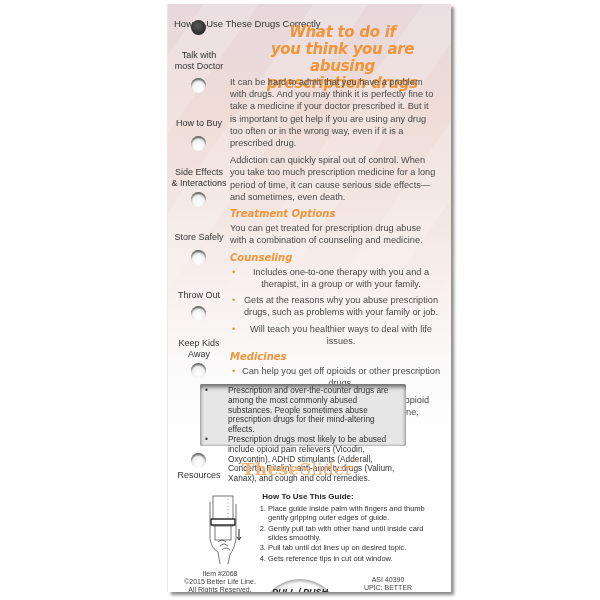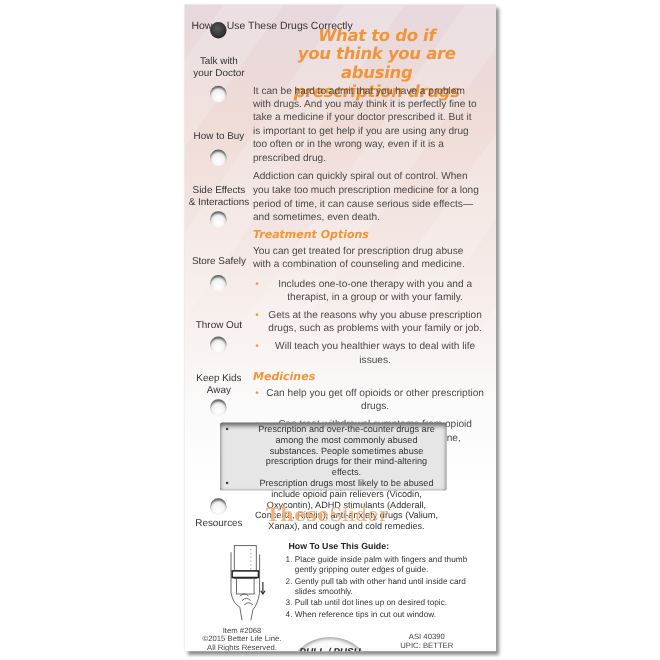--- a/index.html
+++ b/index.html
@@ -50,21 +50,21 @@
     .bullets { margin: 0 0 4px 0; padding: 0; list-style: none; }
     .bullets li { position: relative; padding-left: 12px; margin-bottom: 4px; text-align: center; }
     .bullets li::before { content: "•"; position: absolute; left: 2px; top: 0; color: #f0953a; }
     .window {
       position: absolute; left: 32px; top: 380px; width: 206px; height: 62px;
       background: #e6e6e6; border-radius: 2px;
       box-shadow: inset 0 3px 4px rgba(0,0,0,0.55), inset 0 -1px 2px rgba(0,0,0,0.2);
       font-size: 8.3px; line-height: 9.8px; color: #333; padding: 2px 4px 0 4px; box-sizing: border-box;
     }
     .window ul { margin: 0; padding: 0; list-style: none; }
-    .window li { position: relative; padding-left: 24px; text-align: center; }
+    .window li { position: relative; padding-left: 24px; }
     .window li::before { content: "•"; position: absolute; left: 1px; top: 0; }
     .brand {
       position: absolute; left: 62px; top: 455px; width: 140px; text-align: center;
       font-family: "DejaVu Serif", serif; font-size: 17px; color: #f2b27a; letter-spacing: 0.3px;
     }
     .brand .b1 { font-weight: bold; }
     .brand .tm { font-size: 5px; vertical-align: top; }
     .how-title {
       position: absolute; left: 70px; top: 488px; width: 140px; text-align: center;
       font-size: 8px; font-weight: bold; color: #222;
@@ -96,21 +96,21 @@
 
 <div class="card">
   <div class="stripes"></div>
 
   <div class="top-label">How to Use These Drugs Correctly</div>
 
   <div class="hole dark" style="left:23px; top:16px;"></div>
 
   <div class="side-label" style="left:1px; top:46px;">
     <div>Talk with</div>
-    <div>your Doctor</div>
+    <div>most Doctor</div>
   </div>
   <div class="hole" style="left:23px; top:74px;"></div>
 
   <div class="side-label" style="left:1px; top:114px;">
     <div>How to Buy</div>
   </div>
   <div class="hole" style="left:23px; top:132px;"></div>
 
   <div class="side-label" style="left:1px; top:163px;">
     <div>Side  Effects</div>
@@ -145,20 +145,21 @@
     <div>prescription drugs</div>
   </div>
 
   <div class="body" style="top:72px;">
     <p>It can be hard to admit that you have a problem with drugs. And you may think it is perfectly fine to take a medicine if your doctor prescribed it. But it is important to get help if you are using any drug too often or in the wrong way, even if it is a prescribed drug.</p>
     <p>Addiction can quickly spiral out of control. When you take too much prescription medicine for a long period of time, it can cause serious side effects—and sometimes, even death.</p>
 
     <div class="h-orange">Treatment Options</div>
     <p>You can get treated for prescription drug abuse with a combination of counseling and medicine.</p>
 
+    <div class="h-orange">Counseling</div>
     <ul class="bullets">
       <li>Includes one-to-one therapy with you and a therapist, in a group or with your family.</li>
       <li>Gets at the reasons why you abuse prescription drugs, such as problems with your family or job.</li>
       <li>Will teach you healthier ways to deal with life issues.</li>
     </ul>
 
     <div class="h-orange">Medicines</div>
     <ul class="bullets">
       <li>Can help you get off opioids or other prescription drugs.</li>
       <li>Can treat withdrawal symptoms from opioid drugs. Options include buprenorphine, naltrexone, and methadone.</li>
@@ -188,21 +189,21 @@
     <path d="M12 48 Q16 44 20 48 M14 52 Q18 48 22 52 M16 56 Q20 52 24 56" fill="none" stroke="#555" stroke-width="0.8"></path>
     <line x1="33" y1="35" x2="33" y2="45" stroke="#222" stroke-width="1"></line>
     <path d="M31 43 L33 46 L35 43" fill="none" stroke="#222" stroke-width="1"></path>
   </svg>
 
   <div class="steps">
     <ol>
       <li>Place guide inside palm with fingers and thumb gently gripping outer edges of guide.</li>
       <li>Gently pull tab with other hand until inside card slides smoothly.</li>
       <li>Pull tab until dot lines up on desired topic.</li>
-      <li>When reference tips in cut out window.</li>
+      <li>Gets reference tips in cut out window.</li>
     </ol>
   </div>
 
   <div class="footer-left">
     <div>Item #2068</div>
     <div>©2015 Better Life Line.</div>
     <div>All Rights Reserved.</div>
   </div>
 
   <div class="pull-tab">

